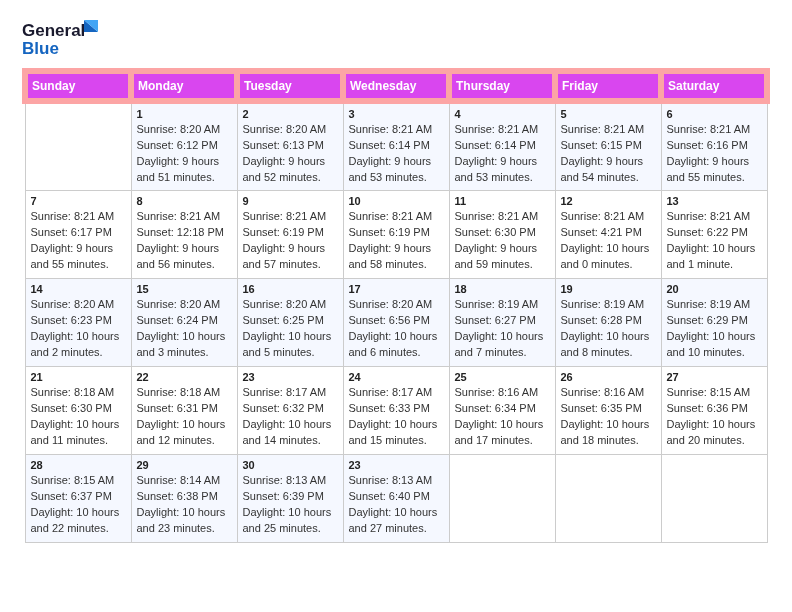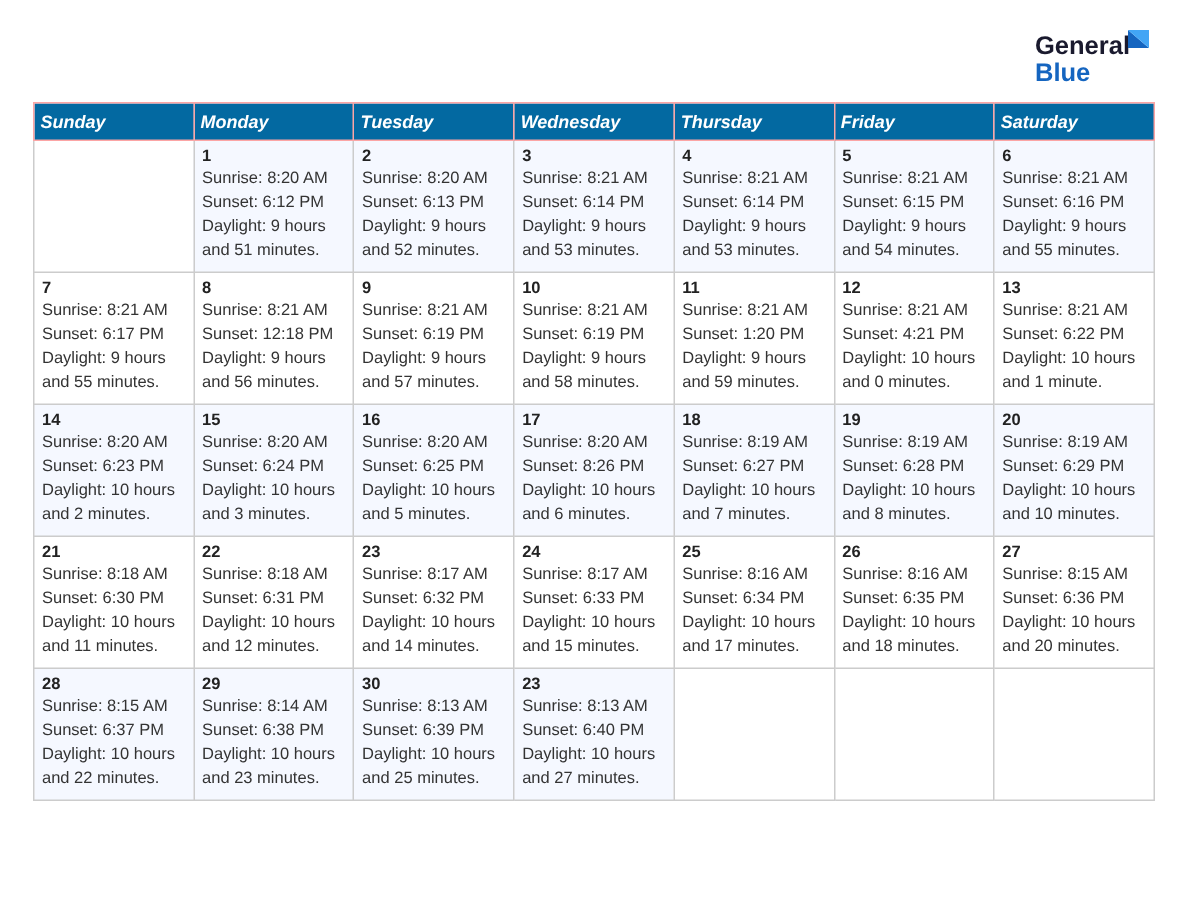--- a/index.html
+++ b/index.html
@@ -11,21 +11,21 @@
       overflow: hidden;
     }
     .page {
       width: 792px;
       height: 612px;
       padding: 18px 22px 12px 22px;
       background: #fff;
     }
     .header {
       display: flex;
-      justify-content: flex-end;
+      justify-content: flex-start;
       align-items: flex-start;
       margin-bottom: 10px;
     }
     .logo {
       display: flex;
       align-items: center;
       gap: 4px;
     }
     .title-block {
       text-align: right;
@@ -40,28 +40,27 @@
       font-size: 13px;
       color: #444;
       margin-top: 2px;
     }
     table {
       width: 100%;
       border-collapse: collapse;
       table-layout: fixed;
     }
     thead tr th {
-      background: #0369a1;
+      background: #d946ef;
       color: #fff;
       font-size: 12px;
       font-weight: bold;
       padding: 5px 4px;
       text-align: left;
-      border: 1px solid #fca5a5;
-      font-style: italic;
+      border: 6px solid #fca5a5;
     }
     tbody tr td {
       border: 1px solid #ccc;
       vertical-align: top;
       padding: 4px 5px;
       height: 88px;
       font-size: 9.5px;
       color: #222;
       background: #fff;
     }
@@ -189,21 +188,21 @@
           <td>
             <span class="day-num">10</span>
             <div class="day-info">Sunrise: 8:21 AM
 Sunset: 6:19 PM
 Daylight: 9 hours
 and 58 minutes.</div>
           </td>
           <td>
             <span class="day-num">11</span>
             <div class="day-info">Sunrise: 8:21 AM
-Sunset: 1:20 PM
+Sunset: 6:30 PM
 Daylight: 9 hours
 and 59 minutes.</div>
           </td>
           <td>
             <span class="day-num">12</span>
             <div class="day-info">Sunrise: 8:21 AM
 Sunset: 4:21 PM
 Daylight: 10 hours
 and 0 minutes.</div>
           </td>
@@ -233,21 +232,21 @@
           <td>
             <span class="day-num">16</span>
             <div class="day-info">Sunrise: 8:20 AM
 Sunset: 6:25 PM
 Daylight: 10 hours
 and 5 minutes.</div>
           </td>
           <td>
             <span class="day-num">17</span>
             <div class="day-info">Sunrise: 8:20 AM
-Sunset: 8:26 PM
+Sunset: 6:56 PM
 Daylight: 10 hours
 and 6 minutes.</div>
           </td>
           <td>
             <span class="day-num">18</span>
             <div class="day-info">Sunrise: 8:19 AM
 Sunset: 6:27 PM
 Daylight: 10 hours
 and 7 minutes.</div>
           </td>

